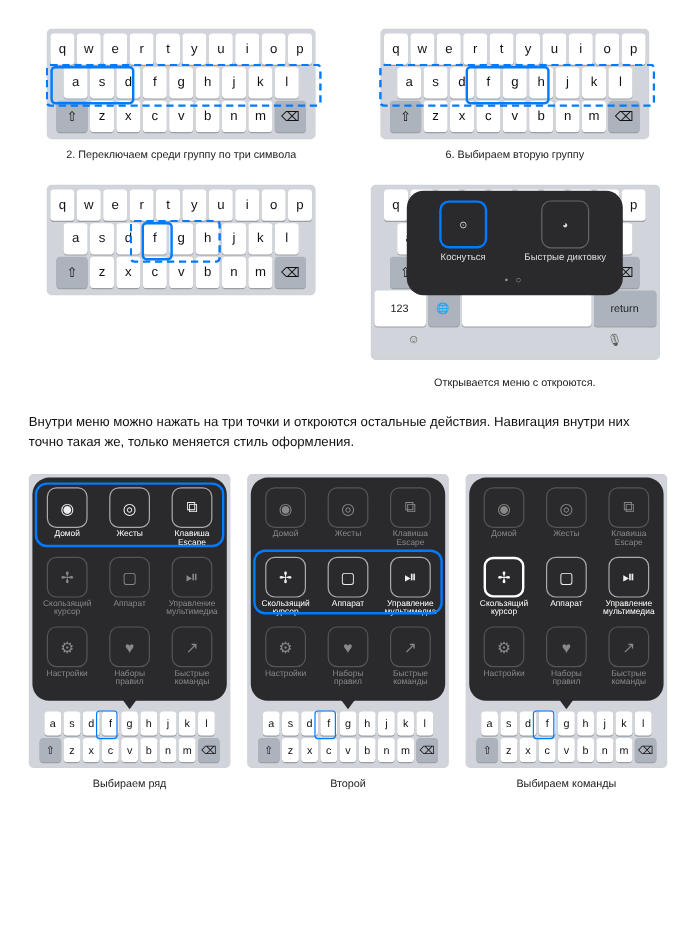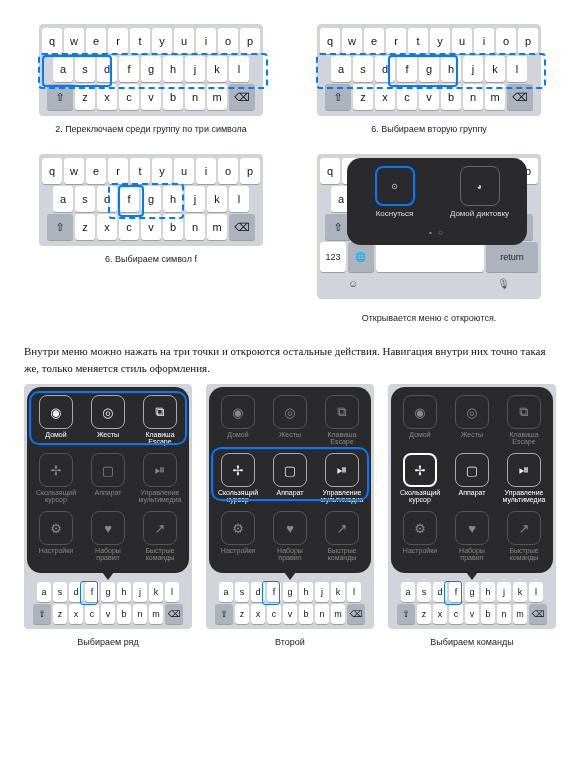--- a/index.html
+++ b/index.html
@@ -18,21 +18,21 @@
   .menu-dark { background: #2a2a2c; border-radius: 14px; color: #fff; padding: 8px; position: absolute; }
   .menu-targets { width: 180px; left: 30px; bottom: 54px; display: flex; gap: 6px; justify-content: center; }
   .target-item { flex: 1; text-align: center; font-size: 8px; color: #ddd; }
   .target-icon { width: 40px; height: 40px; border: 1px solid #666; border-radius: 8px; margin: 0 auto 3px; display: flex; align-items: center; justify-content: center; }
   .target-icon.sel { border: 2px solid #007aff; }
   .dots-ind { text-align: center; font-size: 8px; color: #999; letter-spacing: 2px; margin-top: 4px; flex-basis: 100%; }
   .kbd7-wrap { position: relative; display: inline-block; }
   .extra-row { display: flex; gap: 2px; justify-content: center; margin-top: 2px; }
   .extra-key { background: #adb3bd; border-radius: 3px; height: 30px; display: flex; align-items: center; justify-content: center; box-shadow: 0 1px 0 rgba(0,0,0,0.25); font-size: 9px; color: #222; }
 
-  .body-text { font-size: 11px; line-height: 1.5; margin: 12px 0 8px; color: #111; font-family: Liberation Serif, serif; }
+  .body-text { font-size: 11px; line-height: 1.5; margin: 12px 0 18px; color: #111; }
 
   .bottom-row { display: flex; justify-content: space-between; gap: 14px; }
   .panel-col { flex: 1; text-align: center; }
   .big-menu-wrap { position: relative; background: #d1d4da; border: 1px solid #cfd2d8; border-radius: 4px; padding: 2px; }
   .big-menu { background: #2a2a2c; border-radius: 14px; padding: 6px 4px 10px; position: relative; }
   .grid3 { display: grid; grid-template-columns: repeat(3, 1fr); gap: 4px 2px; }
   .grid-item { text-align: center; color: #888; font-size: 7px; padding: 2px 0; border-radius: 8px; }
   .grid-item.active { color: #fff; }
   .grid-icon { width: 34px; height: 34px; border: 1px solid #555; border-radius: 8px; margin: 0 auto 2px; display: flex; align-items: center; justify-content: center; font-size: 13px; color: #888; }
   .grid-item.active .grid-icon { border-color: #aaa; color: #eee; }
@@ -160,21 +160,20 @@
           <div class="key">z</div>
           <div class="key">x</div>
           <div class="key">c</div>
           <div class="key">v</div>
           <div class="key">b</div>
           <div class="key">n</div>
           <div class="key">m</div>
           <div class="key mod">⌫</div>
         </div>
     </div>
-    <div class="caption">6. Выбираем символ f</div>
   </div>
 
   <div class="col">
     <div class="kbd7-wrap">
       <div class="kbd sel-group" style="--l:78px;--t:30px;--w:22px;--h:28px">
         <div class="kbd-row">
             <div class="key">q</div>
             <div class="key">w</div>
             <div class="key">e</div>
             <div class="key">r</div>
@@ -201,40 +200,40 @@
             <div class="key">z</div>
             <div class="key">x</div>
             <div class="key">c</div>
             <div class="key">v</div>
             <div class="key">b</div>
             <div class="key">n</div>
             <div class="key">m</div>
             <div class="key mod">⌫</div>
           </div>
         <div class="extra-row">
-          <div class="extra-key" style="width:26px;background:#fff">123</div>
+          <div class="extra-key" style="width:43px;background:#fff">123</div>
           <div class="extra-key" style="width:26px">
               <span>🌐</span>
             </div>
           <div class="extra-key" style="width:108px;background:#fff"></div>
           <div class="extra-key" style="width:52px">return</div>
         </div>
         <div class="extra-row" style="justify-content:space-between;padding:4px 28px 6px">
           <span style="color:#555">☺</span>
           <span style="color:#555">🎙</span>
         </div>
       </div>
       <div class="menu-dark menu-targets" style="flex-wrap:wrap">
         <div class="target-item">
           <div class="target-icon sel">⊙</div>
           <div>Коснуться</div>
         </div>
         <div class="target-item">
           <div class="target-icon">◕</div>
-          <div>Домой диктовку</div>
+          <div>Быстрые диктовку</div>
         </div>
         <div class="dots-ind">• ○</div>
       </div>
     </div>
     <div class="caption" style="margin-top:14px">Открывается меню с откроются.</div>
   </div>
 </div>
 
 <p class="body-text">Внутри меню можно нажать на три точки и откроются остальные действия. Навигация внутри них точно такая же, только меняется стиль оформления.</p>
 

